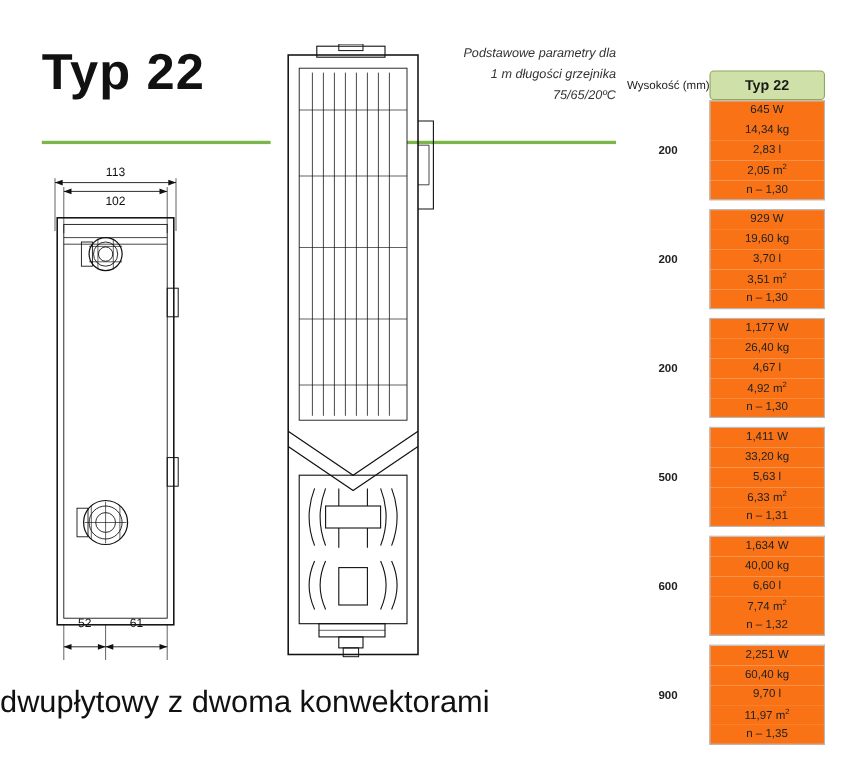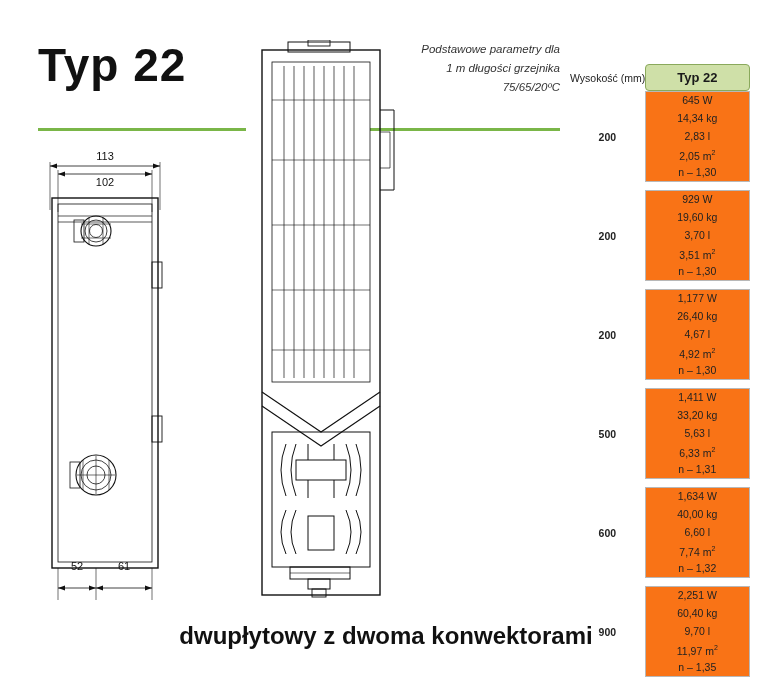--- a/index.html
+++ b/index.html
@@ -128,23 +128,23 @@
   .cellbox.last { border-top: none; }
   .grp-spacer { height: 9px; }
   sup { font-size: 7px; vertical-align: super; }
 
   
   .footer {
     position: absolute;
     left: 0;
     top: 622px;
     width: 772px;
-    text-align: center;
-    font-size: 24px;
-    font-weight: bold;
+    text-align: left;
+    font-size: 28px;
+    font-weight: normal;
     color: #111;
   }
 
   .dim-text { font-size: 11px; fill: #111; font-family: "Liberation Sans", sans-serif; }
 </style>
 </head>
 <body>
 
 <div class="title">Typ 22</div>
 <div class="title-rule"></div>

